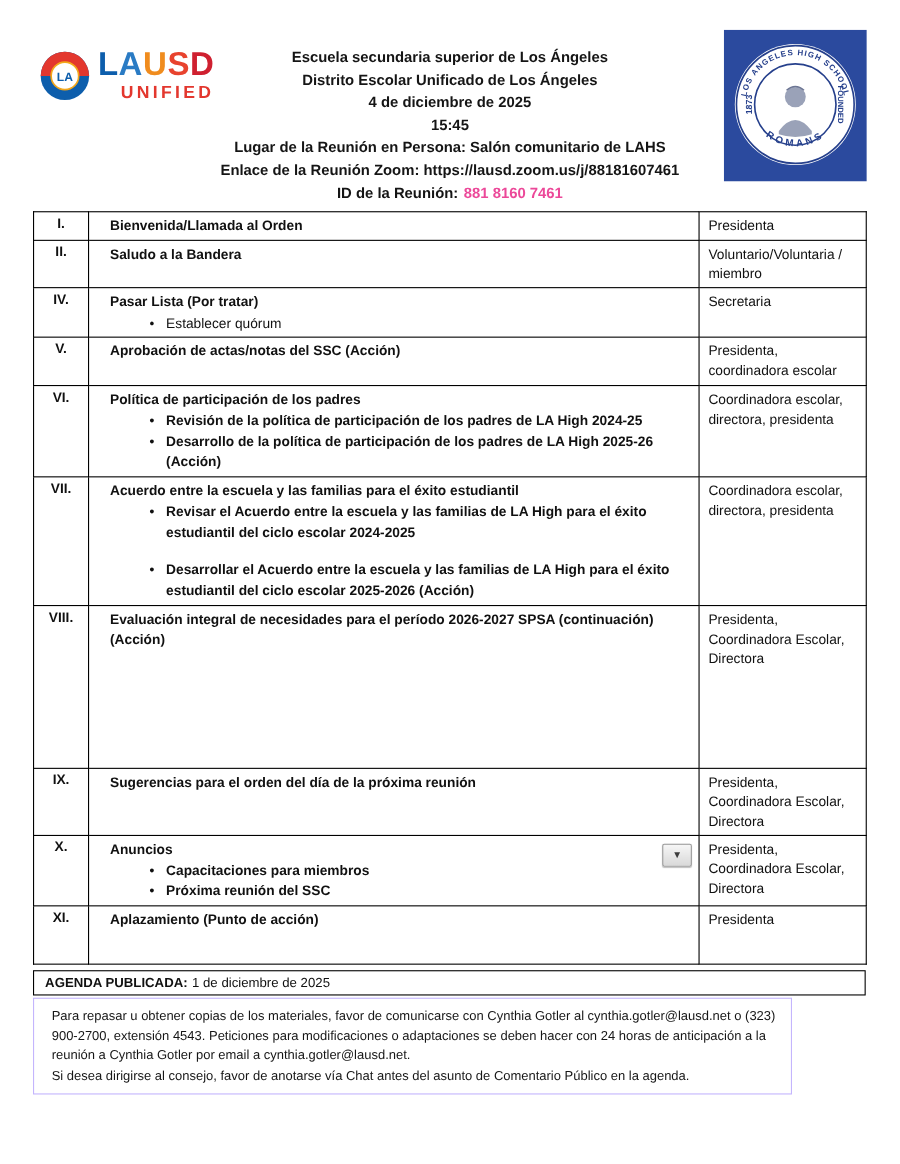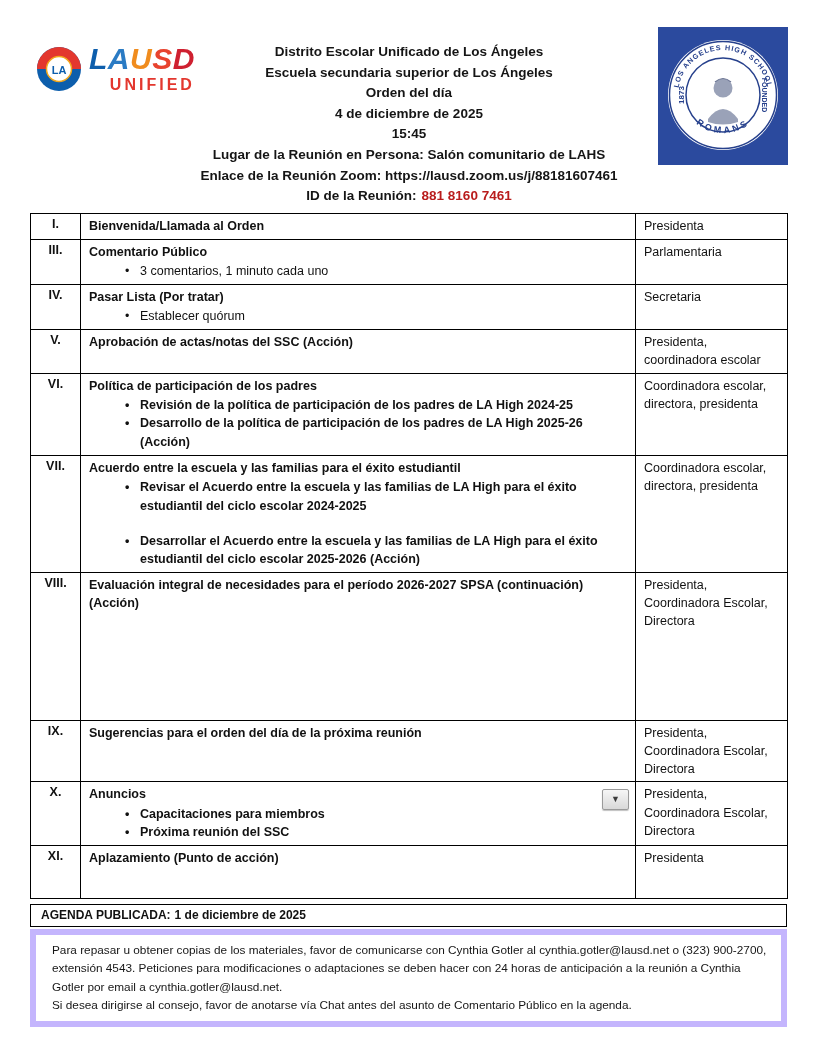--- a/index.html
+++ b/index.html
@@ -5,35 +5,35 @@
   * { margin:0; padding:0; box-sizing:border-box; }
   html,body { background:#ffffff; }
   .page {
     position:relative; width:818px; height:1058px; background:#fff; overflow:hidden;
     font-family:"Liberation Sans","DejaVu Sans",sans-serif; color:#111;
   }
 
   
   .lausd-logo { position:absolute; left:36px; top:44px; display:flex; align-items:center; gap:7px; }
   .wordmark-block { display:flex; flex-direction:column; align-items:flex-end; }
-  .lausd-wordmark { font-size:30px; font-weight:800; line-height:1; letter-spacing:.5px;font-style:italic; }
+  .lausd-wordmark { font-size:30px; font-weight:800; line-height:1; letter-spacing:.5px; }
   .lausd-unified { font-size:16px; font-weight:700; letter-spacing:3px; margin-top:2px; }
 
   .school-seal { position:absolute; right:30px; top:27px; width:130px; height:138px; display:block; }
 
   
   .header-text { padding-top:42px; text-align:center; font-weight:700; font-size:13.5px; line-height:20.6px; color:#151515; }
-  .meeting-id-value { color:#b91c1c; margin-left:5px; }
+  .meeting-id-value { color:#ec4899; margin-left:5px; }
 
   
   .agenda-table { position:relative; margin:6px 0 0 30px; width:757px; border-collapse:collapse; table-layout:fixed; font-size:12.5px; }
   .agenda-table td { border:1px solid #000; vertical-align:top; }
   col.w-num { width:50px; } col.w-content { width:555px; } col.w-role { width:152px; }
   td.col-num { text-align:center; font-weight:700; padding:3px 2px; }
-  td.col-content { padding:3px 8px; position:relative; }
+  td.col-content { padding:3px 19px; position:relative; }
   td.col-role { padding:3px 8px; line-height:1.45; overflow-wrap:break-word; }
   .row-title { font-weight:700; line-height:1.45; }
   .bullets { list-style:none; margin:1px 0 0; padding:0; }
   .bullets li { position:relative; margin-left:36px; padding-left:15px; line-height:1.5; }
   .bullets li::before { content:"\2022"; position:absolute; left:0; top:0; }
   .bullets li.bold { font-weight:700; }
 
   #agenda-body tr:nth-child(1){height:26px} #agenda-body tr:nth-child(2){height:38px}
   #agenda-body tr:nth-child(3){height:42px} #agenda-body tr:nth-child(4){height:44px}
   #agenda-body tr:nth-child(5){height:57px} #agenda-body tr:nth-child(6){height:106px}
@@ -48,22 +48,22 @@
     position:absolute; right:6px; top:7px; width:27px; height:21px;
     background:linear-gradient(#f6f6f6,#d9d9d9); border:1px solid #9a9a9a; border-radius:2px;
     display:flex; align-items:center; justify-content:center; cursor:pointer; padding:0;
     box-shadow:0 1px 1px rgba(0,0,0,.25);
   }
   .dropdown-arrow { font-size:9px; color:#3c3c3c; line-height:1; }
 
   
   .published-box { margin:5px 0 0 30px; width:757px; border:1px solid #000; padding:3px 10px 4px; font-size:12px; }
   .published-label { font-weight:700; }
-  .pub-date { font-weight:700; margin-left:4px; }
-  .notes-box { margin:2px 0 0 30px; width:757px; border:6px solid #c4b5fd; padding:6px 14px 7px 16px; font-size:11.8px; line-height:1.55; color:#161616; }
+  .pub-date { font-weight:400; margin-left:4px; }
+  .notes-box { margin:2px 0 0 30px; width:690px; border:1px solid #c4b5fd; padding:6px 14px 7px 16px; font-size:11.8px; line-height:1.55; color:#161616; }
   .notes-box p { margin:0; }
 </style>
 </head>
 <body>
 
 <div class="page">
 
   <div class="lausd-logo">
     <svg width="46" height="46" viewBox="0 0 46 46">
       <circle cx="23" cy="23" r="22" fill="#0d5eac"></circle>
@@ -95,23 +95,22 @@
     <text x="23" y="71" text-anchor="middle" font-size="8" font-weight="700" transform="rotate(-90 23 68)" fill="#26408c">1873</text>
     <text x="107" y="71" text-anchor="middle" font-size="7" font-weight="700" transform="rotate(90 107 68)" fill="#26408c">FOUNDED</text>
     <g>
       <circle cx="65" cy="61" r="9.5" fill="#9aa2b8"></circle>
       <path d="M50 92 Q65 72 80 92 L80 95 Q65 100 50 95 Z" fill="#9aa2b8"></path>
       <path d="M57 55 Q65 48 73 55" stroke="#6d7694" stroke-width="1.2" fill="none"></path>
     </g>
   </svg>
 
   <div class="header-text">
+    <div>Escuela secundaria superior de Los Ángeles</div>
     <div>Distrito Escolar Unificado de Los Ángeles</div>
-    <div>Escuela secundaria superior de Los Ángeles</div>
-    <div>Orden del día</div>
     <div>4 de diciembre de 2025</div>
     <div>15:45</div>
     <div>Lugar de la Reunión en Persona: Salón comunitario de LAHS</div>
     <div>Enlace de la Reunión Zoom: https://lausd.zoom.us/j/88181607461</div>
     <div>
       <span>ID de la Reunión:</span><span class="meeting-id-value">881 8160 7461</span>
     </div>
   </div>
 
   <table class="agenda-table">
@@ -122,28 +121,25 @@
       </colgroup>
     <tbody id="agenda-body">
         <tr>
           <td class="col-num">I.</td>
           <td class="col-content">
             <div class="row-title">Bienvenida/Llamada al Orden</div>
           </td>
           <td class="col-role">Presidenta</td>
         </tr>
         <tr>
-          <td class="col-num">III.</td>
-          <td class="col-content">
-            <div class="row-title">Comentario Público</div>
-            <ul class="bullets">
-              <li>3 comentarios, 1 minuto cada uno</li>
-            </ul>
-          </td>
-          <td class="col-role">Parlamentaria</td>
+          <td class="col-num">II.</td>
+          <td class="col-content">
+            <div class="row-title">Saludo a la Bandera</div>
+          </td>
+          <td class="col-role">Voluntario/Voluntaria / miembro</td>
         </tr>
         <tr>
           <td class="col-num">IV.</td>
           <td class="col-content">
             <div class="row-title">Pasar Lista (Por tratar)</div>
             <ul class="bullets">
               <li>Establecer quórum</li>
             </ul>
           </td>
           <td class="col-role">Secretaria</td>

